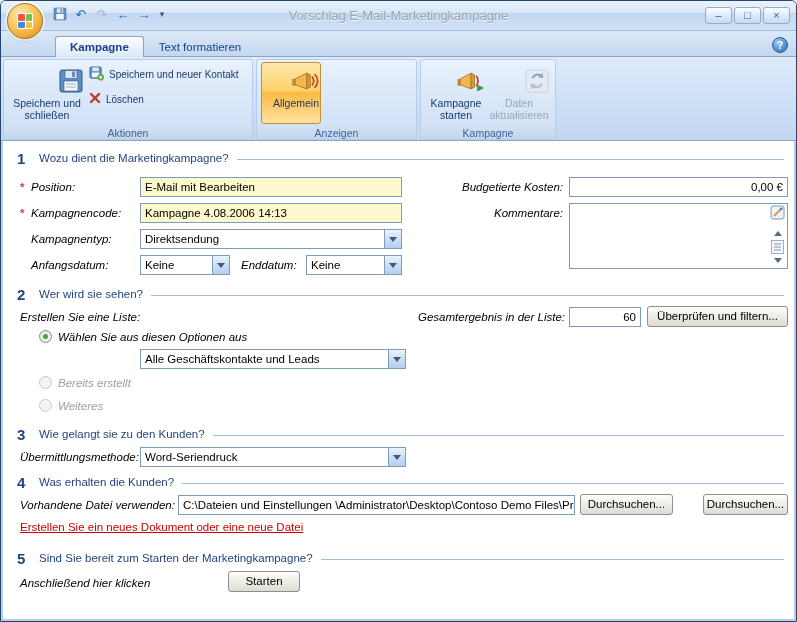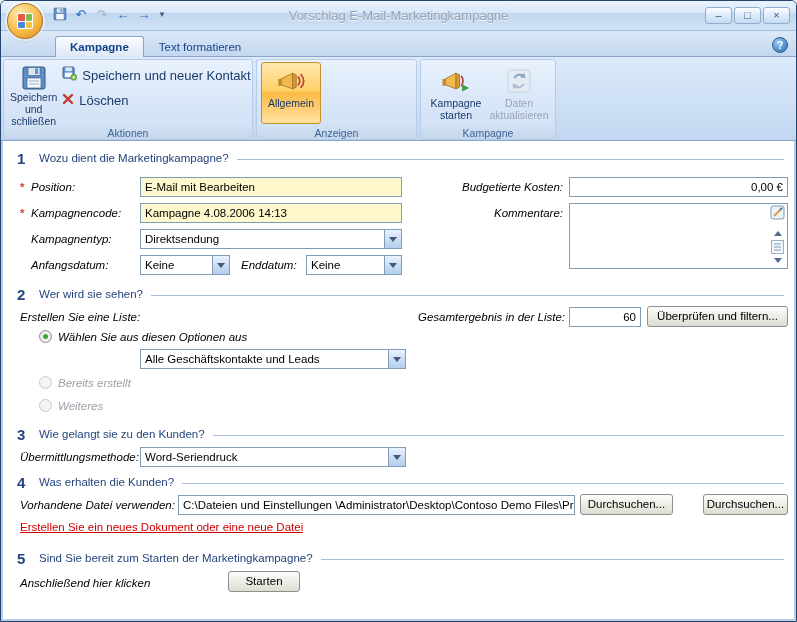--- a/index.html
+++ b/index.html
@@ -55,29 +55,29 @@
   .ribbon {
     height:84px; flex:0 0 84px; display:flex; align-items:stretch; padding:2px 0 0 2px;
     background:linear-gradient(#dceafb,#cbdef5 65%,#c2d6f0); border-bottom:1px solid #8aa6c8;
   }
   .rgroup { display:flex; flex-direction:column; margin-right:3px; border:1px solid #b7cce6;
     border-radius:3px; overflow:hidden;
     background:linear-gradient(#e9f2fd,#d8e6f8 55%,#cfdff5); }
   .rgroup-body { flex:1; display:flex; padding:2px 4px; align-items:flex-start; }
   .rgroup-label { height:15px; font-size:10.5px; color:#3e6496; text-align:center; line-height:15px;
     background:linear-gradient(#d2e1f3,#c2d4ec); }
-  .bigbtn { width:78px; height:62px; display:flex; flex-direction:column; align-items:center;
+  .bigbtn { width:78px; height:62px; display:flex; flex-direction:column; align-items:flex-end;
     padding:2px 1px; border:1px solid transparent; border-radius:3px; text-align:center;
     font-size:10.5px; line-height:1.15; color:#1b3a6b; cursor:pointer; }
   .bigbtn .bicon { height:32px; display:flex; align-items:center; justify-content:center; }
   .bigbtn.sel { background:linear-gradient(#ffe8ae,#ffd26b 45%,#fbba45 50%,#ffe2a0);
     border-color:#c2922e; }
   .bigbtn.dis { color:#9aa6b5; cursor:default; }
   .smallcol { display:flex; flex-direction:column; gap:7px; padding-top:3px; }
-  .smallbtn { display:flex; align-items:center; gap:5px; font-size:13px; color:#1b3a6b;
+  .smallbtn { display:flex; align-items:center; gap:5px; font-size:10px; color:#1b3a6b;
     cursor:pointer; padding:1px 3px; border-radius:2px; white-space:nowrap; }
   
   .form { flex:1; position:relative; background:#fff; font-size:11.5px; color:#000;
     border-left:2px solid #b9cde8; border-right:2px solid #b9cde8; border-bottom:2px solid #b9cde8; }
   .sect { position:absolute; left:14px; right:10px; height:18px; display:flex; align-items:center; }
   .sect .num { font-size:15px; font-weight:bold; color:#24457f; width:22px; }
   .sect .stitle { font-size:11.5px; color:#24457f; white-space:nowrap; margin-right:8px; }
   .sect .sline { flex:1; border-top:1px solid #a5bedd; margin-top:2px; }
   .lbl { position:absolute; height:20px; line-height:20px; white-space:nowrap;font-style:italic; }
   .lbl.right { text-align:right; }

